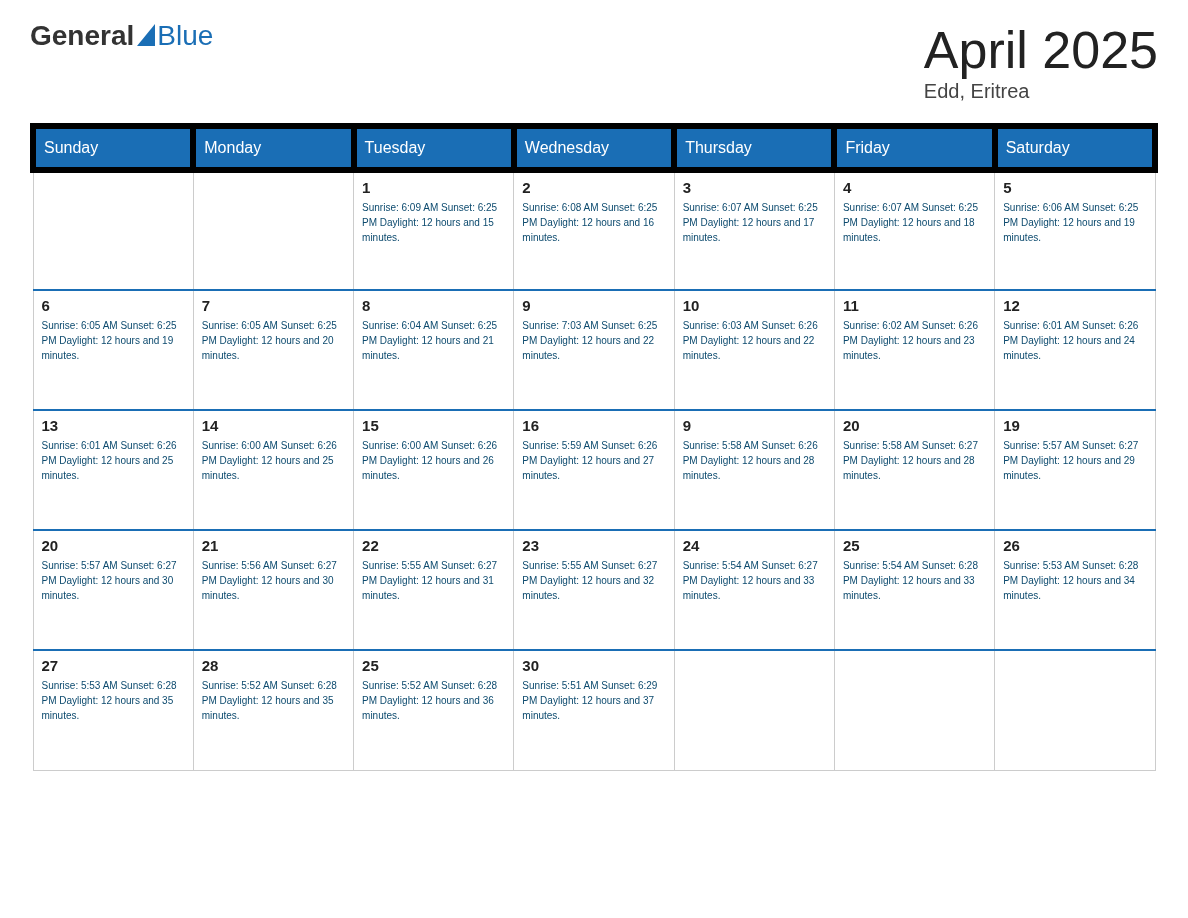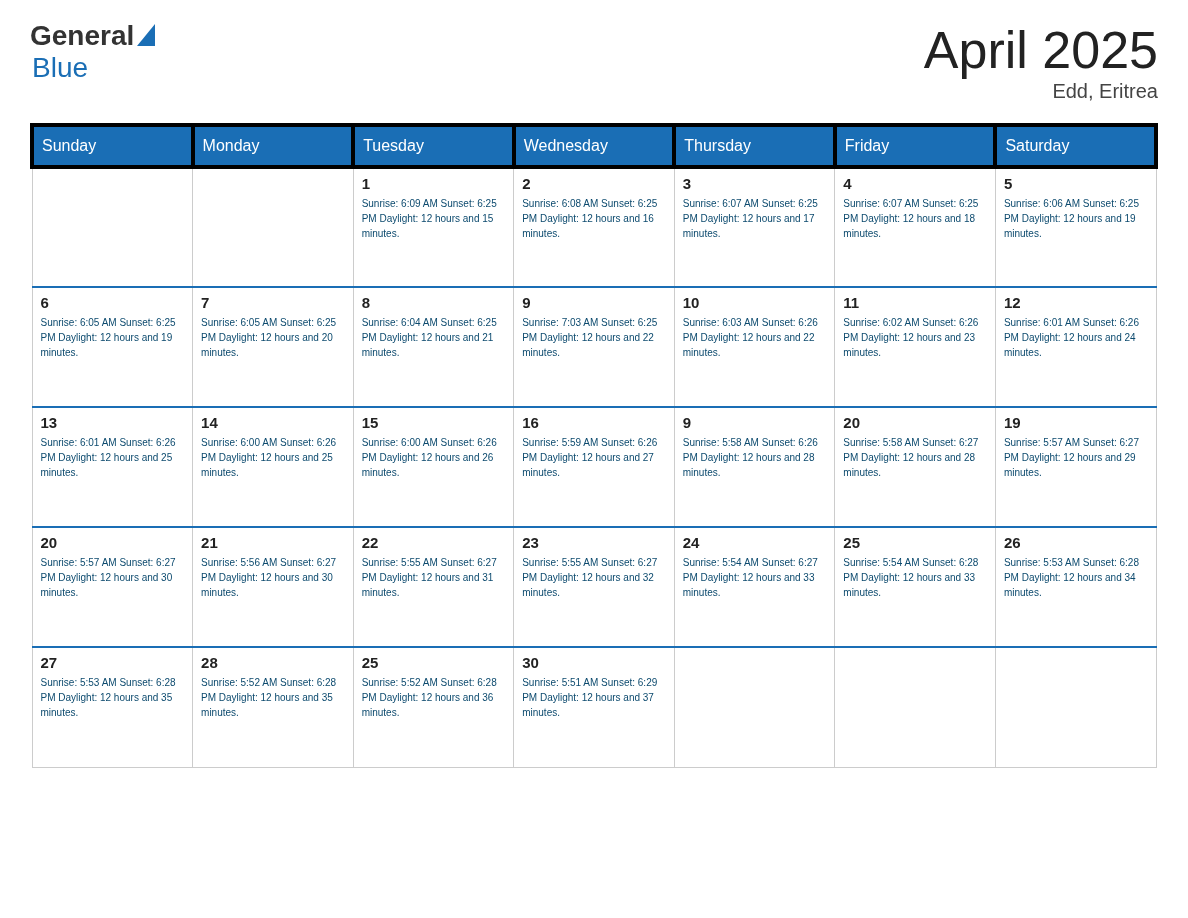--- a/index.html
+++ b/index.html
@@ -12,21 +12,20 @@
       min-height: 918px;
     }
     .header {
       display: flex;
       justify-content: space-between;
       align-items: flex-start;
       margin-bottom: 20px;
     }
     .logo {
       display: flex;
-      flex-direction: column;
     }
     .logo-general {
       font-size: 28px;
       font-weight: bold;
       color: #333;
     }
     .logo-triangle {
       width: 0;
       height: 0;
       border-left: 18px solid transparent;
@@ -38,21 +37,21 @@
       font-size: 28px;
       font-weight: normal;
       color: #1a6eb5;
       margin-left: 2px;
     }
     .logo-full-row {
       display: flex;
       align-items: center;
     }
     .title-area {
-      text-align: right;
+      text-align: left;
     }
     .calendar-title {
       font-size: 52px;
       font-weight: normal;
       color: #222;
     }
     .calendar-subtitle {
       font-size: 20px;
       color: #444;
     }
@@ -61,21 +60,21 @@
       border-collapse: collapse;
       table-layout: fixed;
     }
     thead tr th {
       background-color: #1a6eb5;
       color: #fff;
       padding: 10px 8px;
       font-size: 16px;
       font-weight: normal;
       text-align: left;
-      border: 4px solid #000000;
+      border: 6px solid #000000;
     }
     tbody tr td {
       vertical-align: top;
       padding: 6px 8px;
       border: 1px solid #ccc;
       border-top: 2px solid #1a6eb5;
       min-height: 100px;
       height: 120px;
     }
     .day-num {

